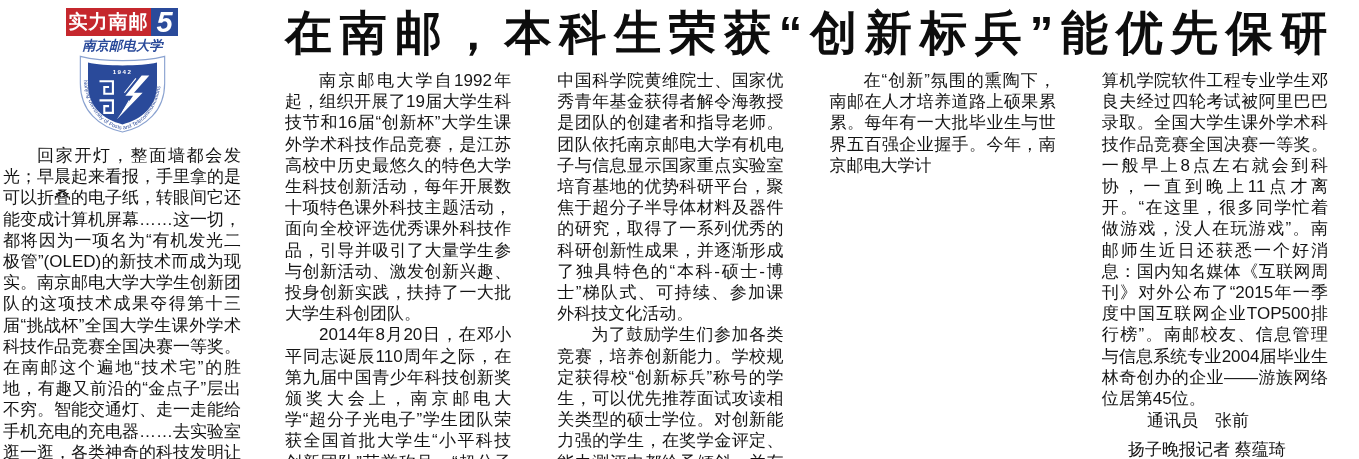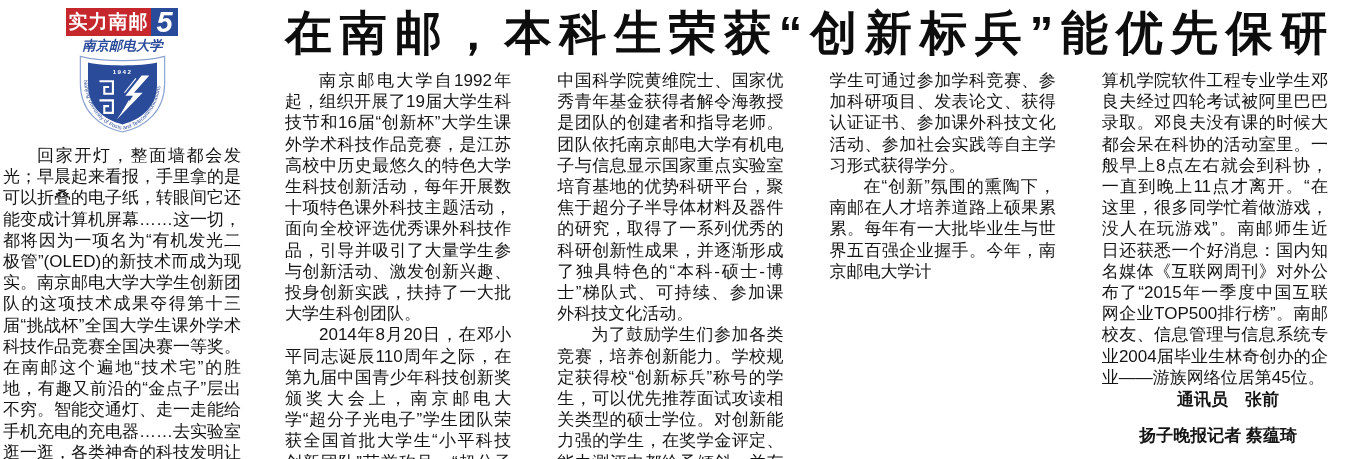--- a/index.html
+++ b/index.html
@@ -39,21 +39,21 @@
     font-family:"Liberation Sans","DejaVu Sans",sans-serif;letter-spacing:0.5px;
   }
   .cols{display:flex;gap:46px;flex:1;min-height:0;}
   .cols .col{flex:1;min-width:0;}
   
   .para{
     margin:0;font-size:17px;line-height:21.2px;text-align:justify;text-justify:inter-character;
     text-indent:2em;color:var(--ink);
   }
   .para.no-indent{text-indent:0;}
-  .byline{margin:15px;font-size:17px;line-height:21.2px;text-align:right;color:var(--ink);font-weight:bold;}
+  .byline{margin:8px;font-size:17px;line-height:21.2px;text-align:center;color:var(--ink);}
   .byline-1{padding-right:34px;margin-top:1px;}
   .byline-2{padding-right:16px;}
 </style>
 </head>
 <body>
 
 <div class="page">
 
   <div class="col-first">
     <div class="masthead">
@@ -102,27 +102,26 @@
           </div>
       </div>
       <div class="col">
         <div class="col-body">
             <p class="para no-indent">中国科学院黄维院士、国家优秀青年基金获得者解令海教授是团队的创建者和指导老师。团队依托南京邮电大学有机电子与信息显示国家重点实验室培育基地的优势科研平台，聚焦于超分子半导体材料及器件的研究，取得了一系列优秀的科研创新性成果，并逐渐形成了独具特色的“本科-硕士-博士”梯队式、可持续、参加课外科技文化活动。</p>
             <p class="para">为了鼓励学生们参加各类竞赛，培养创新能力。学校规定获得校“创新标兵”称号的学生，可以优先推荐面试攻读相关类型的硕士学位。对创新能力强的学生，在奖学金评定、能力测评中都给予倾斜，并有最高2000多元的奖励。</p>
           </div>
       </div>
       <div class="col">
         <div class="col-body">
-            <p class="para no-indent">学生可通过参加学科竞赛、参加科研项目、发表论文、获得认证证书、参加课外科技文化活动、参加社会实践等自主学习形式获得学分。</p>
             <p class="para">在“创新”氛围的熏陶下，南邮在人才培养道路上硕果累累。每年有一大批毕业生与世界五百强企业握手。今年，南京邮电大学计</p>
           </div>
       </div>
       <div class="col">
         <div class="col-body">
-            <p class="para no-indent">算机学院软件工程专业学生邓良夫经过四轮考试被阿里巴巴录取。邓良夫没有课的时候大都会呆在科协的活动室里。一般早上8点左右就会到科协，一直到晚上11点才离开。“在这里，很多同学忙着做游戏，没人在玩游戏”。南邮师生近日还获悉一个好消息：国内知名媒体《互联网周刊》对外公布了“2015年一季度中国互联网企业TOP500排行榜”。南邮校友、信息管理与信息系统专业2004届毕业生林奇创办的企业——游族网络位居第45位。</p>
+            <p class="para no-indent">算机学院软件工程专业学生邓良夫经过四轮考试被阿里巴巴录取。全国大学生课外学术科技作品竞赛全国决赛一等奖。一般早上8点左右就会到科协，一直到晚上11点才离开。“在这里，很多同学忙着做游戏，没人在玩游戏”。南邮师生近日还获悉一个好消息：国内知名媒体《互联网周刊》对外公布了“2015年一季度中国互联网企业TOP500排行榜”。南邮校友、信息管理与信息系统专业2004届毕业生林奇创办的企业——游族网络位居第45位。</p>
           </div>
         <p class="byline byline-1">通讯员　张前</p>
         <p class="byline byline-2">扬子晚报记者 蔡蕴琦</p>
       </div>
     </div>
   </div>
 
 </div>
 
 </body></html>

